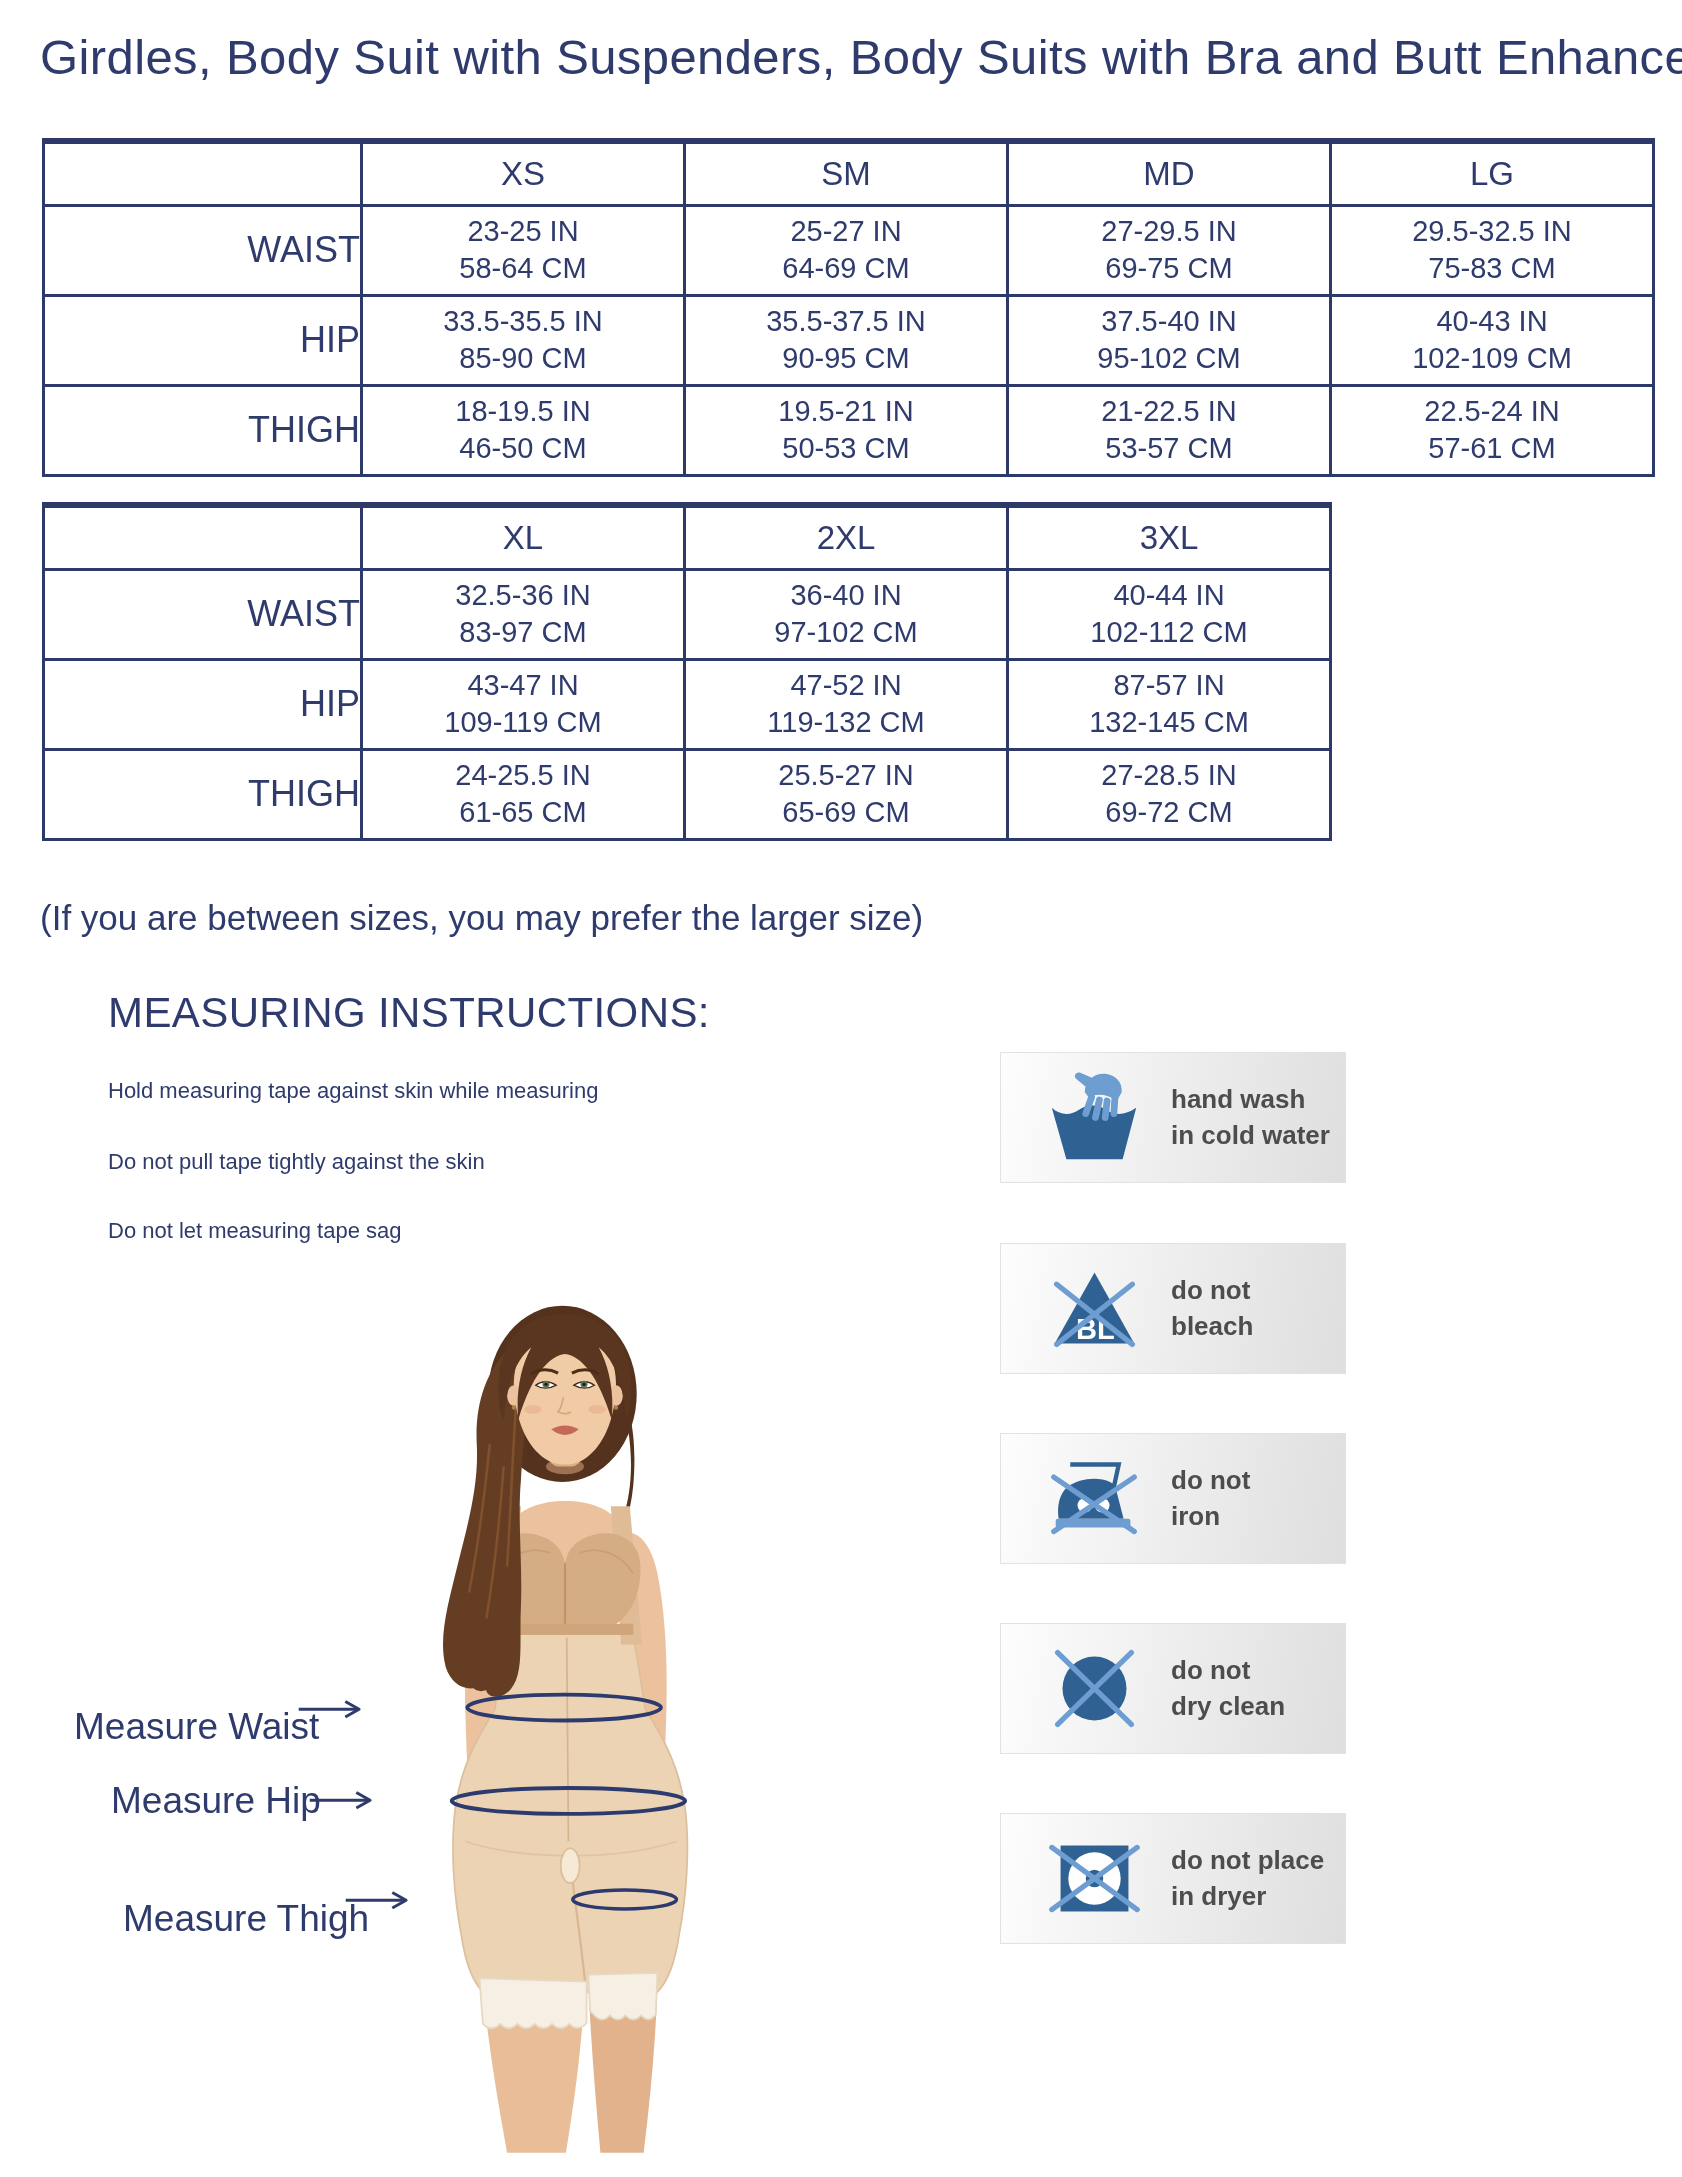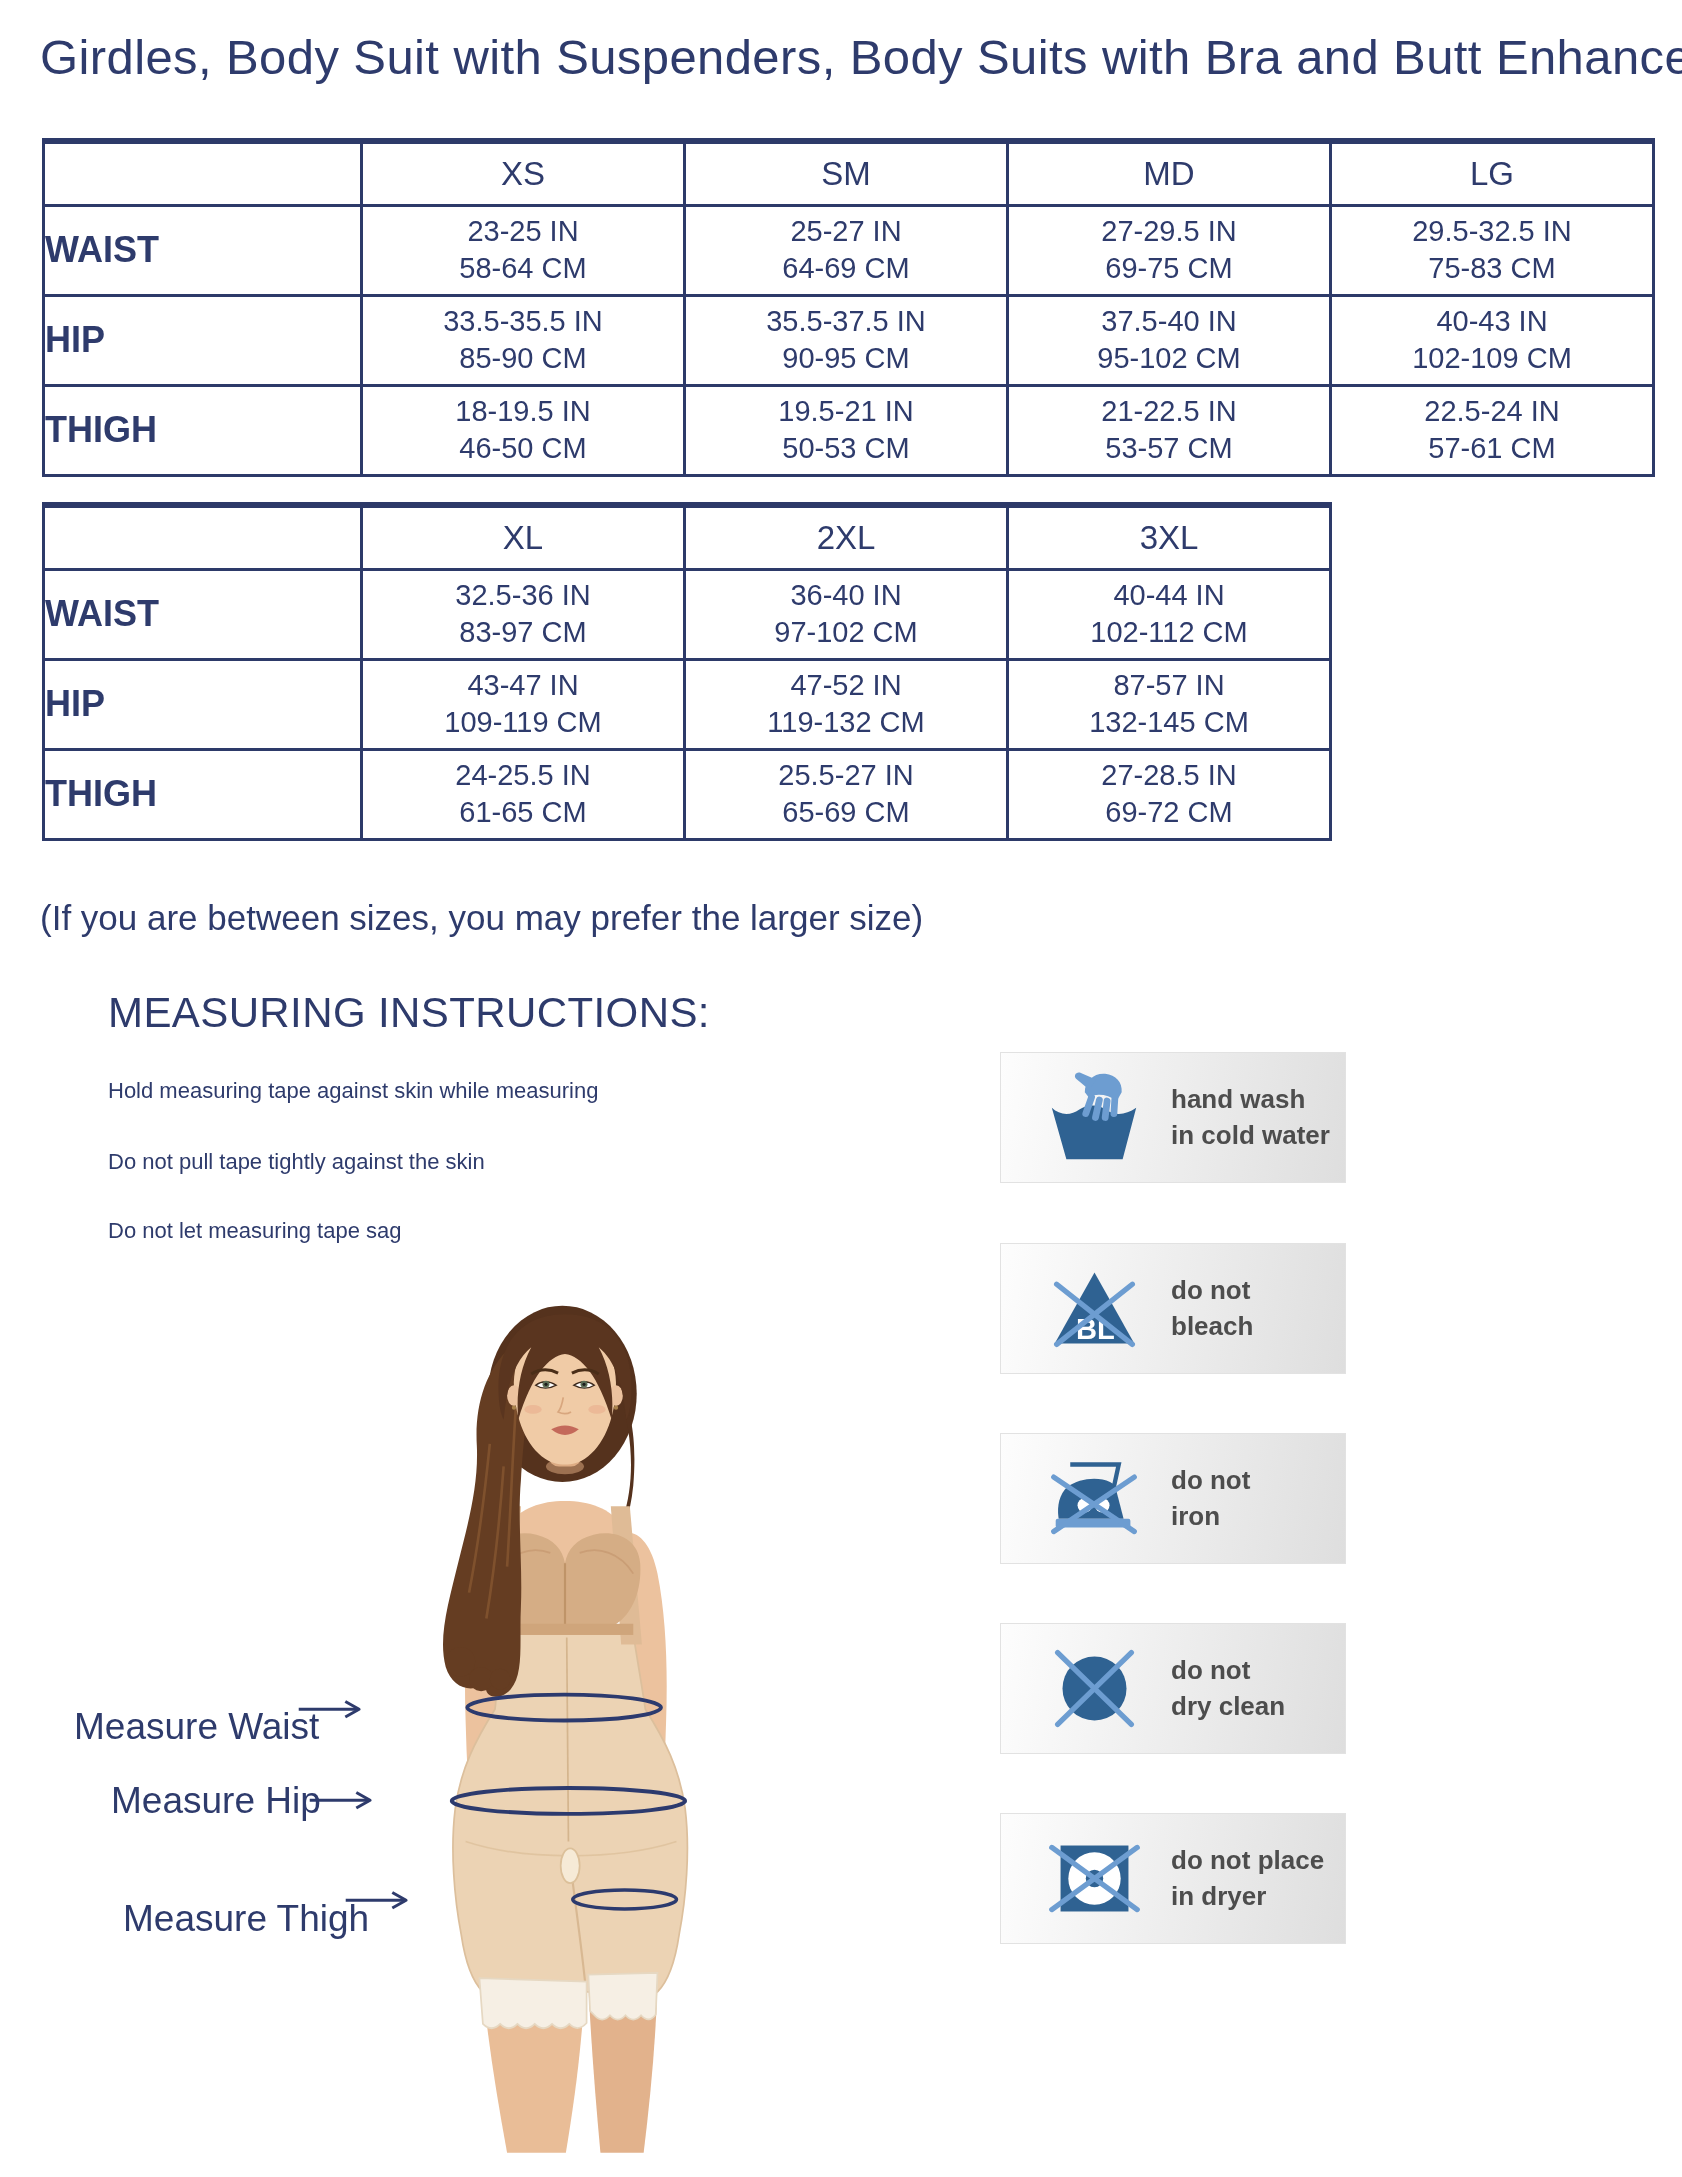--- a/index.html
+++ b/index.html
@@ -11,21 +11,21 @@
   #page-title{left:40px;top:29px;font-size:49px;font-weight:400;letter-spacing:0.4px;white-space:nowrap;}
 
   table.size-table{position:absolute;border-collapse:collapse;table-layout:fixed;background:#fff;}
   table.size-table td,table.size-table th{border:3.5px solid #2d3a69;vertical-align:middle;padding:0;}
   table.size-table{border-top:6px solid #2d3a69;}
   #size-table-1{left:42px;top:138px;width:1608px;}
   #size-table-2{left:42px;top:502px;width:1288px;border-radius:27px;}
   tr.hdr{height:64px;}
   tr.data{height:90px;}
   th.size-hdr{font-size:33px;font-weight:400;text-align:center;}
-  td.row-label{font-size:36px;font-weight:700;text-align:left;}
+  td.row-label{font-size:36px;font-weight:400;text-align:right;}
   td.size-cell{text-align:center;}
   .cellblock{display:inline-block;text-align:center;font-size:29px;line-height:1.26;font-weight:400;}
 
   #between-note{left:40px;top:898px;font-size:35px;text-align:center;}
   #mi-heading{left:108px;top:989px;font-size:42px;letter-spacing:0.4px;}
   .instruction{left:108px;font-size:22px;}
   #instr-0{top:1078px;} #instr-1{top:1149px;} #instr-2{top:1218px;}
 
   .care-panel{
     position:absolute;left:1000px;width:346px;height:131px;

